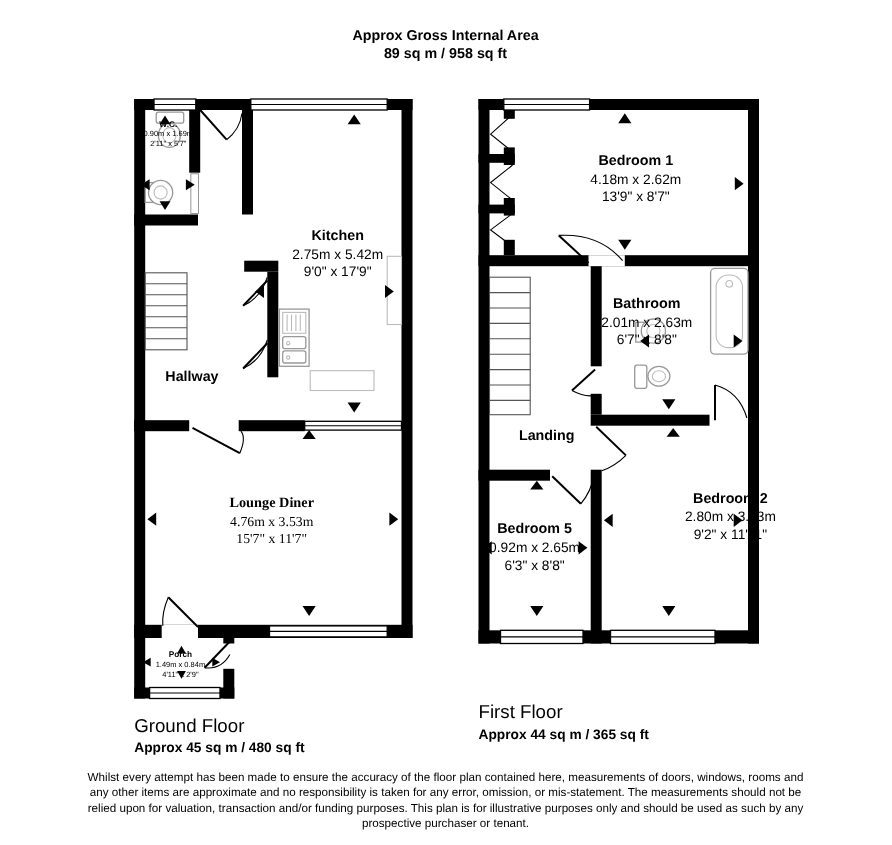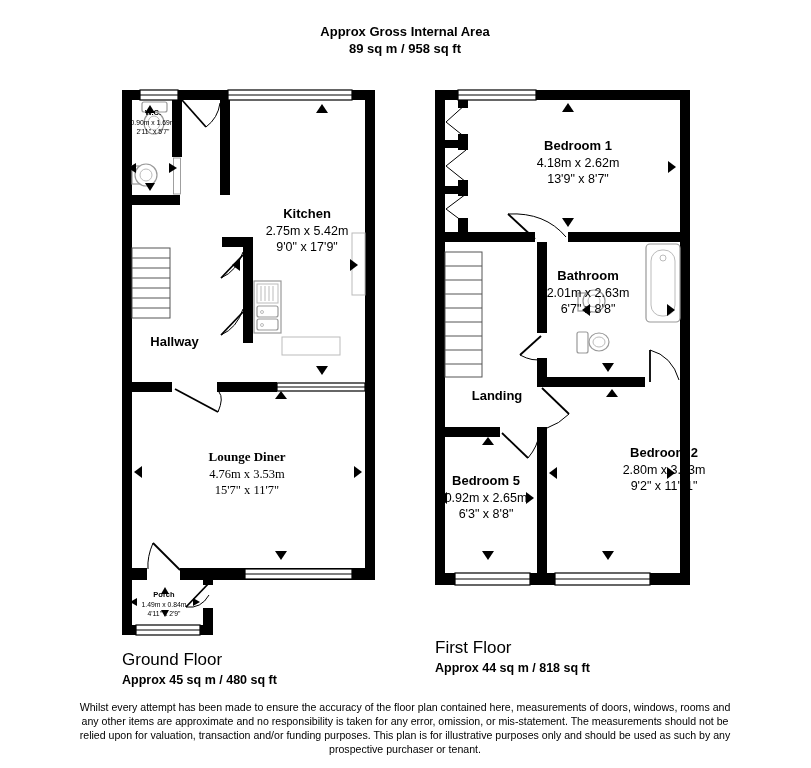--- a/index.html
+++ b/index.html
@@ -322,18 +322,18 @@
     <div class="rdim">9'2" x 11'11"</div>
   </div>
 
   <div class="floor-label" style="left:122px;top:650px;">
     <div class="floor-name">Ground Floor</div>
     <div class="floor-area">Approx 45 sq m / 480 sq ft</div>
   </div>
 
   <div class="floor-label" style="left:435px;top:614px;margin-top:24px;">
     <div class="floor-name">First Floor</div>
-    <div class="floor-area">Approx 44 sq m / 818 sq ft</div>
+    <div class="floor-area">Approx 44 sq m / 365 sq ft</div>
   </div>
 
   <div class="disclaimer" style="left:405px;top:701px;">Whilst every attempt has been made to ensure the accuracy of the floor plan contained here, measurements of doors, windows, rooms and any other items are approximate and no responsibility is taken for any error, omission, or mis-statement. The measurements should not be relied upon for valuation, transaction and/or funding purposes. This plan is for illustrative purposes only and should be used as such by any prospective purchaser or tenant.</div>
 
 </div>
 
 </body></html>

